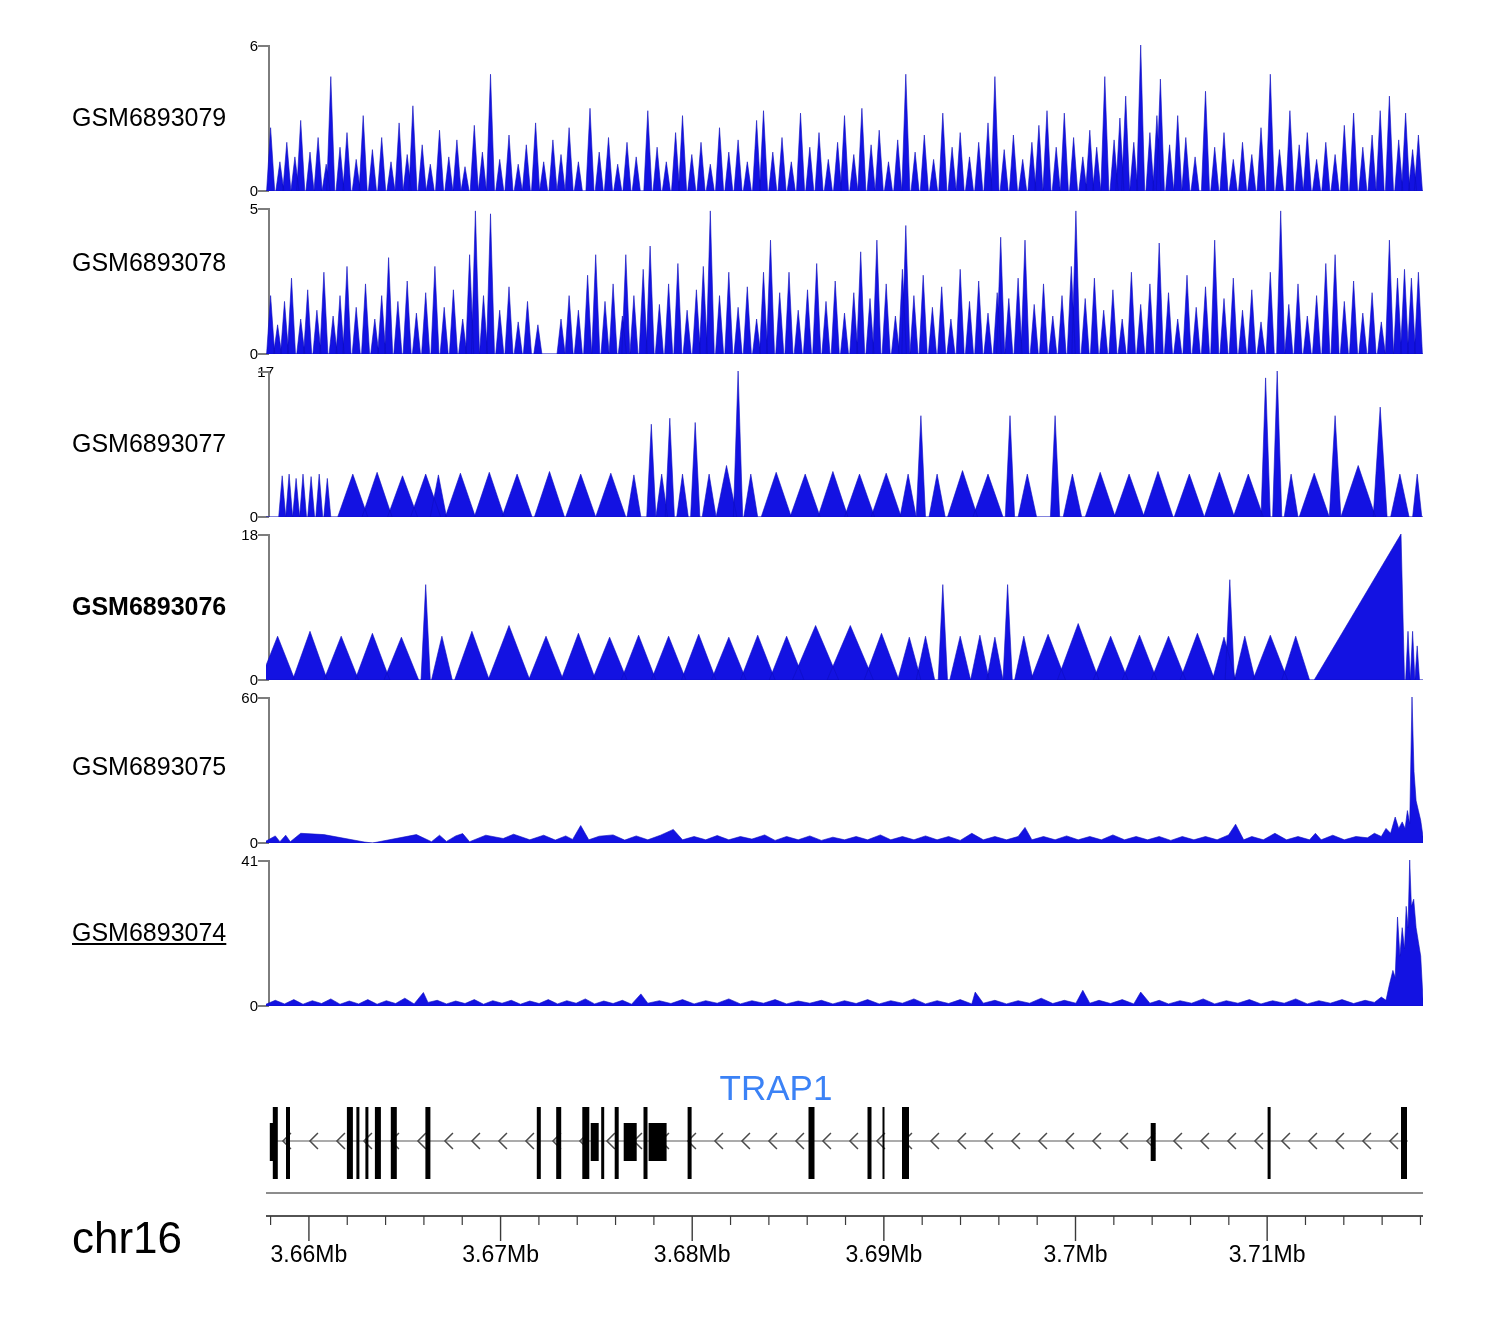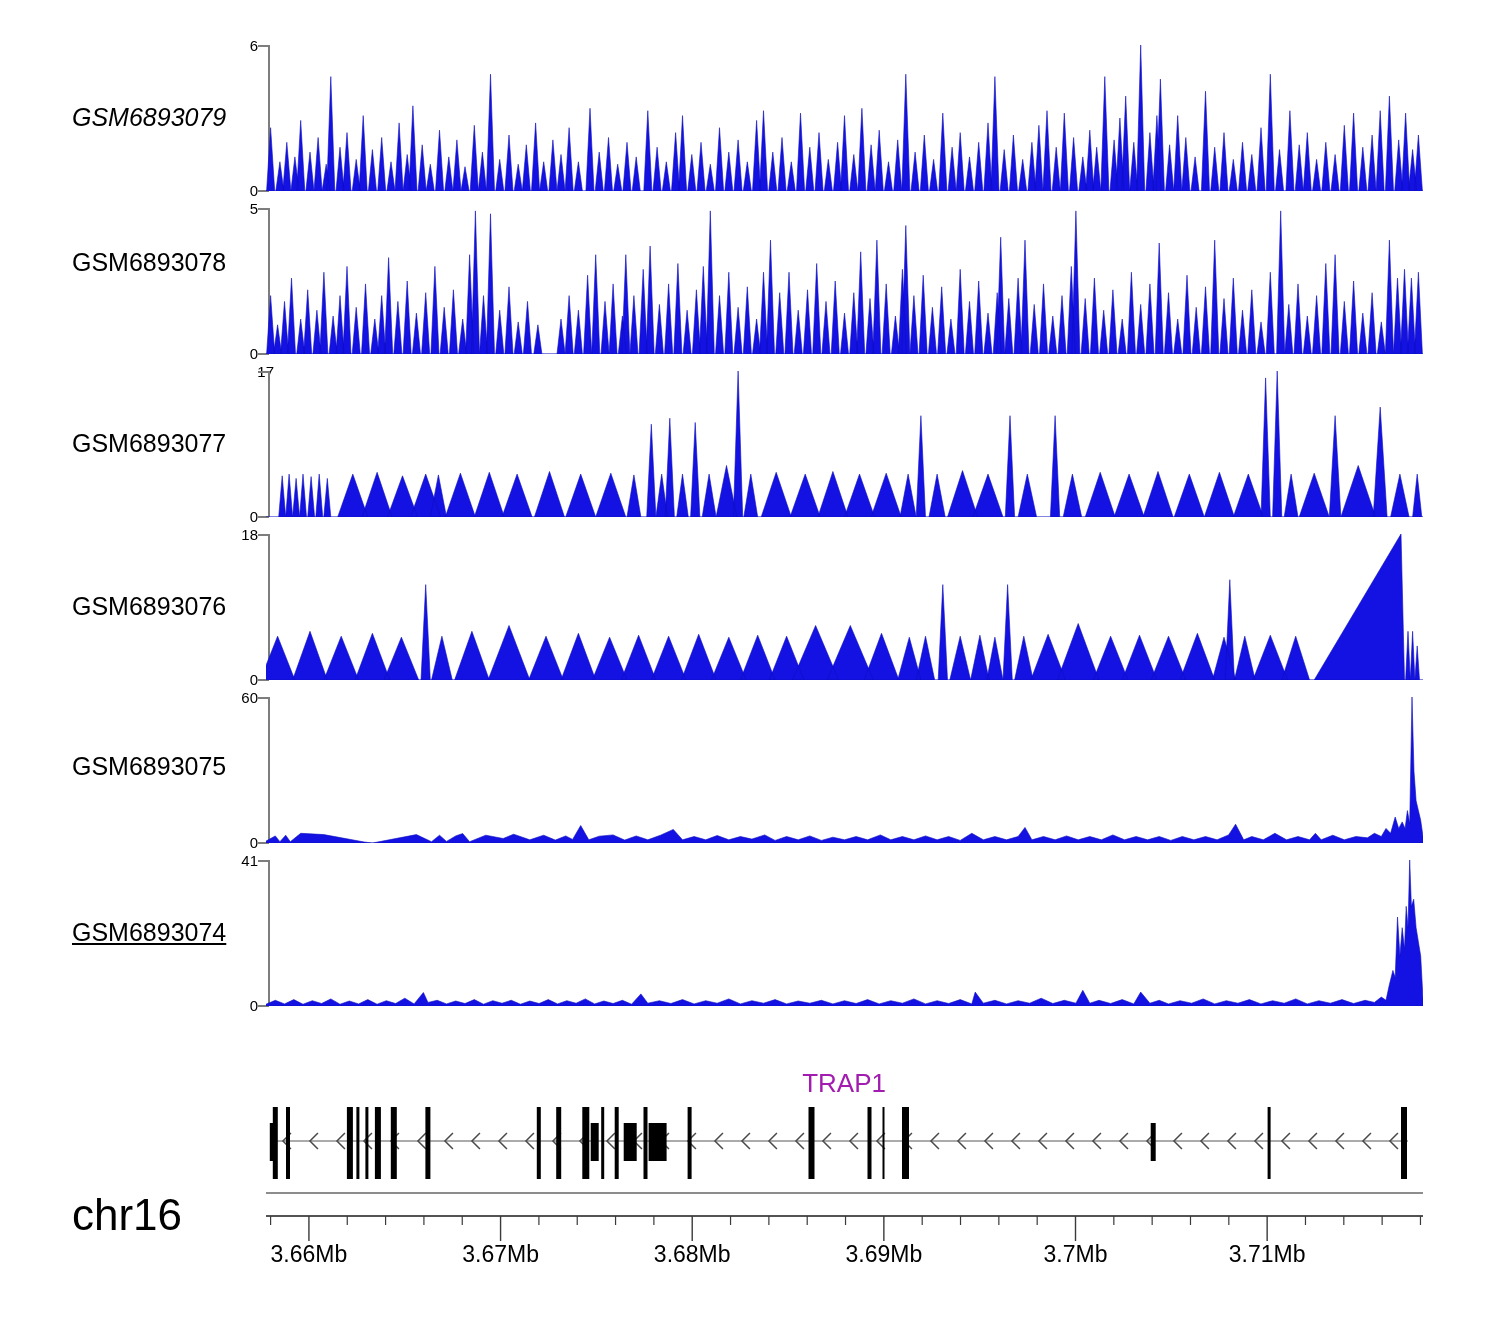--- a/index.html
+++ b/index.html
@@ -5,32 +5,32 @@
   html,body{margin:0;padding:0;background:#ffffff;}
   body{width:1500px;height:1320px;position:relative;overflow:hidden;
        font-family:"Liberation Sans", sans-serif;color:#000;}
   .fig{position:absolute;inset:0;}
   .track-row{position:absolute;left:0;width:1500px;}
   .track-label{position:absolute;left:72px;width:190px;font-size:25px;color:#000;white-space:nowrap;}
   .ylab{position:absolute;width:50px;text-align:right;font-size:15px;color:#000;}
   .bracket-v{position:absolute;width:1.5px;background:#7d7d7d;}
   .bracket-h{position:absolute;height:1.5px;width:11px;background:#7d7d7d;}
   .peaks-svg{position:absolute;display:block;}
-  .gene-title{position:absolute;font-size:26px;color:#a21caf;text-align:right;}
-  .chrom-label{position:absolute;font-size:44px;color:#000;}
+  .gene-title{position:absolute;font-size:35px;color:#3b82f6;text-align:center;}
+  .chrom-label{position:absolute;font-size:44px;color:#000;margin-top:23px;}
   svg{display:block;}
   .axis-label-text{font-size:23px;fill:#000;}
 </style>
 </head>
 <body>
 
 <div class="fig">
   <div id="tracks">
       <div class="track-row" style="top: 45px; height: 146px;">
-        <div class="track-label" style="top: 58px; font-style: italic;">GSM6893079</div>
+        <div class="track-label" style="top: 58px;">GSM6893079</div>
         <div class="ylab" style="left: 208px; top: -8px;">6</div>
         <div class="ylab" style="left: 208px; top: 137px;">0</div>
         <div class="bracket-v" style="left: 268px; top: 0px; height: 146px;"></div>
         <div class="bracket-h" style="left: 258px; top: 0px;"></div>
         <div class="bracket-h" style="left: 258px; top: 145px;"></div>
         <svg class="peaks-svg" width="1157" height="146" viewBox="0 0 1157 146" preserveAspectRatio="none" style="left: 266px; top: 0px; position: absolute;">
           <polygon points="0,146 0.6,146 4.6,82.7 8.7,146 9.8,146 13.9,116.8 17.9,146 16.8,146 20.8,97.3 24.9,146 24.9,146 28.9,111.9 33.0,146 30.7,146 34.7,75.4 38.8,146 39.9,146 44.0,107.1 48.0,146 48.0,146 52.1,92.5 56.1,146 56.1,146 60.2,119.2 64.2,146 60.7,146 64.8,31.6 68.8,146 70.0,146 74.0,102.2 78.1,146 76.9,146 81.0,87.6 85.0,146 86.2,146 90.2,114.4 94.3,146 93.1,146 97.2,70.6 101.2,146 102.4,146 106.4,104.6 110.5,146 111.7,146 115.7,92.5 119.7,146 120.9,146 125.0,116.8 129.0,146 129.0,146 133.1,77.9 137.1,146 137.1,146 141.2,109.5 145.2,146 142.9,146 146.9,60.8 151.0,146 152.1,146 156.2,99.8 160.2,146 160.2,146 164.3,119.2 168.3,146 169.5,146 173.5,85.2 177.6,146 178.8,146 182.8,111.9 186.9,146 186.9,146 190.9,94.9 195.0,146 195.0,146 199.0,121.7 203.1,146 204.2,146 208.3,80.3 212.3,146 212.3,146 216.4,107.1 220.4,146 220.4,146 224.5,29.2 228.5,146 229.7,146 233.7,114.4 237.8,146 238.9,146 243.0,90.0 247.0,146 248.2,146 252.2,119.2 256.3,146 256.3,146 260.3,99.8 264.4,146 265.5,146 269.6,77.9 273.6,146 273.6,146 277.7,116.8 281.7,146 282.9,146 286.9,94.9 291.0,146 291.0,146 295.0,109.5 299.1,146 299.1,146 303.1,82.7 307.2,146 308.3,146 312.4,116.8 316.4,146 319.9,146 324.0,63.3 328.0,146 329.2,146 333.2,107.1 337.3,146 338.4,146 342.5,92.5 346.5,146 347.7,146 351.7,119.2 355.8,146 356.9,146 361.0,97.3 365.0,146 366.2,146 370.2,111.9 374.3,146 377.8,146 381.8,65.7 385.9,146 387.0,146 391.1,102.2 395.1,146 396.3,146 400.3,116.8 404.4,146 405.5,146 409.6,87.6 413.6,146 412.5,146 416.5,70.6 420.6,146 421.7,146 425.8,109.5 429.8,146 431.0,146 435.0,97.3 439.1,146 440.2,146 444.3,119.2 448.3,146 449.5,146 453.5,82.7 457.6,146 458.8,146 462.8,107.1 466.8,146 468.0,146 472.1,94.9 476.1,146 477.3,146 481.3,116.8 485.4,146 486.5,146 490.6,75.4 494.6,146 493.5,146 497.5,65.7 501.6,146 502.7,146 506.8,107.1 510.8,146 512.0,146 516.0,92.5 520.1,146 521.2,146 525.3,116.8 529.3,146 530.5,146 534.5,68.1 538.6,146 539.7,146 543.8,102.2 547.8,146 549.0,146 553.0,87.6 557.1,146 558.3,146 562.3,114.4 566.4,146 567.5,146 571.6,97.3 575.6,146 574.5,146 578.5,70.6 582.5,146 583.7,146 587.8,109.5 591.8,146 591.8,146 595.9,63.3 599.9,146 601.1,146 605.1,99.8 609.2,146 609.2,146 613.2,85.2 617.3,146 618.4,146 622.5,116.8 626.5,146 627.7,146 631.7,94.9 635.8,146 635.8,146 639.8,29.2 643.9,146 645.0,146 649.1,107.1 653.1,146 654.3,146 658.3,90.0 662.4,146 663.5,146 667.6,114.4 671.6,146 672.8,146 676.8,68.1 680.9,146 682.1,146 686.1,102.2 690.2,146 690.2,146 694.2,87.6 698.2,146 699.4,146 703.5,111.9 707.5,146 708.7,146 712.7,97.3 716.8,146 717.9,146 722.0,77.9 726.0,146 724.9,146 728.9,31.6 733.0,146 734.1,146 738.2,104.6 742.2,146 743.4,146 747.4,90.0 751.5,146 752.6,146 756.7,114.4 760.7,146 761.9,146 765.9,97.3 770.0,146 768.8,146 772.9,80.3 776.9,146 776.9,146 781.0,65.7 785.0,146 786.2,146 790.2,102.2 794.3,146 794.3,146 798.3,68.1 802.4,146 803.5,146 807.6,92.5 811.6,146 812.8,146 816.8,111.9 820.9,146 819.7,146 823.8,85.2 827.8,146 826.7,146 830.7,102.2 834.8,146 834.8,146 838.8,31.6 842.9,146 844.0,146 848.1,94.9 852.1,146 849.8,146 853.9,73.0 857.9,146 855.6,146 859.7,51.1 863.7,146 863.7,146 867.8,97.3 871.8,146 870.6,146 874.7,0.0 878.7,146 879.9,146 883.9,87.6 888.0,146 886.8,146 890.9,70.6 894.9,146 890.3,146 894.4,34.1 898.4,146 899.6,146 903.6,99.8 907.7,146 907.7,146 911.7,70.6 915.8,146 915.8,146 919.8,92.5 923.9,146 925.0,146 929.1,111.9 933.1,146 935.4,146 939.5,46.2 943.5,146 944.7,146 948.7,102.2 952.8,146 953.9,146 958.0,87.6 962.0,146 963.2,146 967.3,114.4 971.3,146 972.5,146 976.5,97.3 980.6,146 981.7,146 985.8,109.5 989.8,146 991.0,146 995.0,82.7 999.1,146 1000.2,146 1004.3,29.2 1008.3,146 1009.5,146 1013.5,104.6 1017.6,146 1019.9,146 1023.9,65.7 1028.0,146 1029.2,146 1033.2,99.8 1037.3,146 1037.3,146 1041.3,87.6 1045.3,146 1046.5,146 1050.6,114.4 1054.6,146 1055.8,146 1059.8,97.3 1063.9,146 1065.0,146 1069.1,109.5 1073.1,146 1074.3,146 1078.3,80.3 1082.4,146 1083.5,146 1087.6,68.1 1091.6,146 1092.8,146 1096.8,102.2 1100.9,146 1102.0,146 1106.1,90.0 1110.1,146 1110.1,146 1114.2,65.7 1118.2,146 1119.4,146 1123.4,51.1 1127.5,146 1128.7,146 1132.7,94.9 1136.8,146 1135.6,146 1139.6,68.1 1143.7,146 1142.5,146 1146.6,104.6 1150.6,146 1148.3,146 1152.4,90.0 1156.4,146 1157,146" fill="#1312e2" stroke="#0e0ec0" stroke-width="0.6"></polygon>
         </svg>
       </div>
       <div class="track-row" style="top: 208px; height: 146px;">
@@ -49,21 +49,21 @@
         <div class="ylab" style="left: 224px; top: -8px;">17</div>
         <div class="ylab" style="left: 208px; top: 137px;">0</div>
         <div class="bracket-v" style="left: 268px; top: 0px; height: 146px;"></div>
         <div class="bracket-h" style="left: 258px; top: 0px;"></div>
         <div class="bracket-h" style="left: 258px; top: 145px;"></div>
         <svg class="peaks-svg" width="1157" height="146" viewBox="0 0 1157 146" preserveAspectRatio="none" style="left: 266px; top: 0px; position: absolute;">
           <polygon points="0,146 12.7,146 16.2,104.8 19.7,146 19.7,146 23.1,103.1 26.6,146 26.6,146 30.1,107.4 33.6,146 33.6,146 37.0,103.1 40.5,146 41.7,146 45.1,105.6 48.6,146 49.8,146 53.2,103.1 56.7,146 57.8,146 61.3,107.4 64.8,146 71.7,146 86.8,103.1 101.8,146 96.0,146 111.1,101.3 126.1,146 121.5,146 136.5,104.8 151.6,146 144.6,146 159.7,103.1 174.7,146 164.3,146 172.4,103.9 180.5,146 179.3,146 194.4,102.2 209.4,146 208.3,146 223.3,101.3 238.3,146 236.0,146 251.1,103.1 266.1,146 268.4,146 283.5,100.5 298.5,146 299.7,146 314.7,103.1 329.7,146 329.7,146 344.8,102.2 359.8,146 361.0,146 367.9,103.9 374.9,146 380.7,146 385.3,53.2 389.9,146 389.9,146 395.7,103.1 401.5,146 399.2,146 403.8,47.2 408.4,146 410.7,146 416.5,103.1 422.3,146 424.6,146 429.2,51.5 433.9,146 436.2,146 443.1,103.1 450.1,146 450.1,146 460.5,94.5 470.9,146 467.4,146 472.1,0.0 476.7,146 477.8,146 484.8,103.1 491.7,146 495.2,146 510.2,101.3 525.3,146 524.1,146 539.2,103.1 554.2,146 551.9,146 566.9,100.5 582.0,146 578.5,146 593.5,103.1 608.6,146 605.1,146 620.2,102.2 635.2,146 634.0,146 642.1,103.1 650.2,146 650.2,146 654.9,44.7 659.5,146 663.0,146 671.1,103.1 679.2,146 681.5,146 696.5,99.6 711.6,146 706.9,146 722.0,103.1 737.0,146 739.3,146 744.0,44.7 748.6,146 752.1,146 761.3,103.1 770.6,146 784.4,146 789.1,44.7 793.7,146 797.2,146 806.4,103.1 815.7,146 819.2,146 834.2,101.3 849.2,146 848.1,146 863.1,103.1 878.2,146 877.0,146 892.0,100.5 907.1,146 908.2,146 923.3,103.1 938.3,146 938.3,146 953.4,101.3 968.4,146 967.3,146 982.3,103.1 997.3,146 995.0,146 999.6,6.9 1004.3,146 1006.6,146 1011.2,0.0 1015.8,146 1018.2,146 1025.1,103.1 1032.0,146 1033.2,146 1048.2,102.2 1063.3,146 1063.3,146 1069.1,44.7 1074.9,146 1074.9,146 1092.2,94.5 1109.6,146 1107.2,146 1114.2,36.1 1121.1,146 1124.6,146 1133.9,103.1 1143.1,146 1146.6,146 1151.2,103.1 1155.8,146 1157,146" fill="#1312e2" stroke="#0e0ec0" stroke-width="0.6"></polygon>
         </svg>
       </div>
       <div class="track-row" style="top: 534px; height: 146px;">
-        <div class="track-label" style="top: 58px;">GSM6893076</div>
+        <div class="track-label" style="top: 58px; font-weight: bold;">GSM6893076</div>
         <div class="ylab" style="left: 208px; top: -8px;">18</div>
         <div class="ylab" style="left: 208px; top: 137px;">0</div>
         <div class="bracket-v" style="left: 268px; top: 0px; height: 146px;"></div>
         <div class="bracket-h" style="left: 258px; top: 0px;"></div>
         <div class="bracket-h" style="left: 258px; top: 145px;"></div>
         <svg class="peaks-svg" width="1157" height="146" viewBox="0 0 1157 146" preserveAspectRatio="none" style="left: 266px; top: 0px; position: absolute;">
           <polygon points="0,146 -5.8,146 11.6,102.2 28.9,146 26.6,146 44.0,97.3 61.3,146 57.9,146 75.2,102.2 92.6,146 89.1,146 106.4,99.3 123.8,146 118.0,146 135.4,103.2 152.7,146 155.0,146 159.7,50.6 164.3,146 165.5,146 175.9,102.2 186.3,146 188.6,146 205.9,97.3 223.3,146 222.1,146 243.0,91.5 263.8,146 262.6,146 280.0,102.2 297.3,146 295.0,146 312.4,99.3 329.7,146 326.3,146 343.6,103.2 361.0,146 355.2,146 372.6,101.2 389.9,146 385.3,146 402.6,102.2 420.0,146 415.4,146 432.7,100.3 450.1,146 445.4,146 462.8,103.2 480.2,146 474.4,146 491.7,101.2 509.1,146 503.3,146 520.6,102.2 538.0,146 526.4,146 549.6,91.5 572.7,146 561.1,146 584.3,91.5 607.4,146 598.2,146 615.5,99.3 632.9,146 631.7,146 643.3,103.2 654.9,146 650.2,146 659.5,102.2 668.7,146 672.2,146 676.8,50.6 681.5,146 683.8,146 694.2,102.2 704.6,146 704.6,146 713.9,101.2 723.1,146 720.8,146 728.9,103.2 737.0,146 737.0,146 741.6,50.6 746.3,146 748.6,146 757.8,102.2 767.1,146 764.8,146 782.1,100.3 799.5,146 791.4,146 812.2,89.5 833.0,146 827.3,146 844.6,102.2 862.0,146 856.2,146 873.5,101.2 890.9,146 885.1,146 902.5,102.2 919.8,146 914.0,146 931.4,99.3 948.7,146 946.4,146 958.0,103.2 969.6,146 959.2,146 963.8,45.7 968.4,146 968.4,146 978.8,102.2 989.2,146 986.9,146 1004.3,101.2 1021.6,146 1015.8,146 1029.7,102.2 1043.6,146 1048.2,146 1135.0,0.0 1138.5,146 1139.6,146 1142.0,97.3 1144.3,146 1144.3,146 1146.6,97.3 1148.9,146 1148.9,146 1151.2,111.9 1153.5,146 1157,146" fill="#1312e2" stroke="#0e0ec0" stroke-width="0.6"></polygon>
         </svg>
       </div>
       <div class="track-row" style="top: 697px; height: 146px;">

